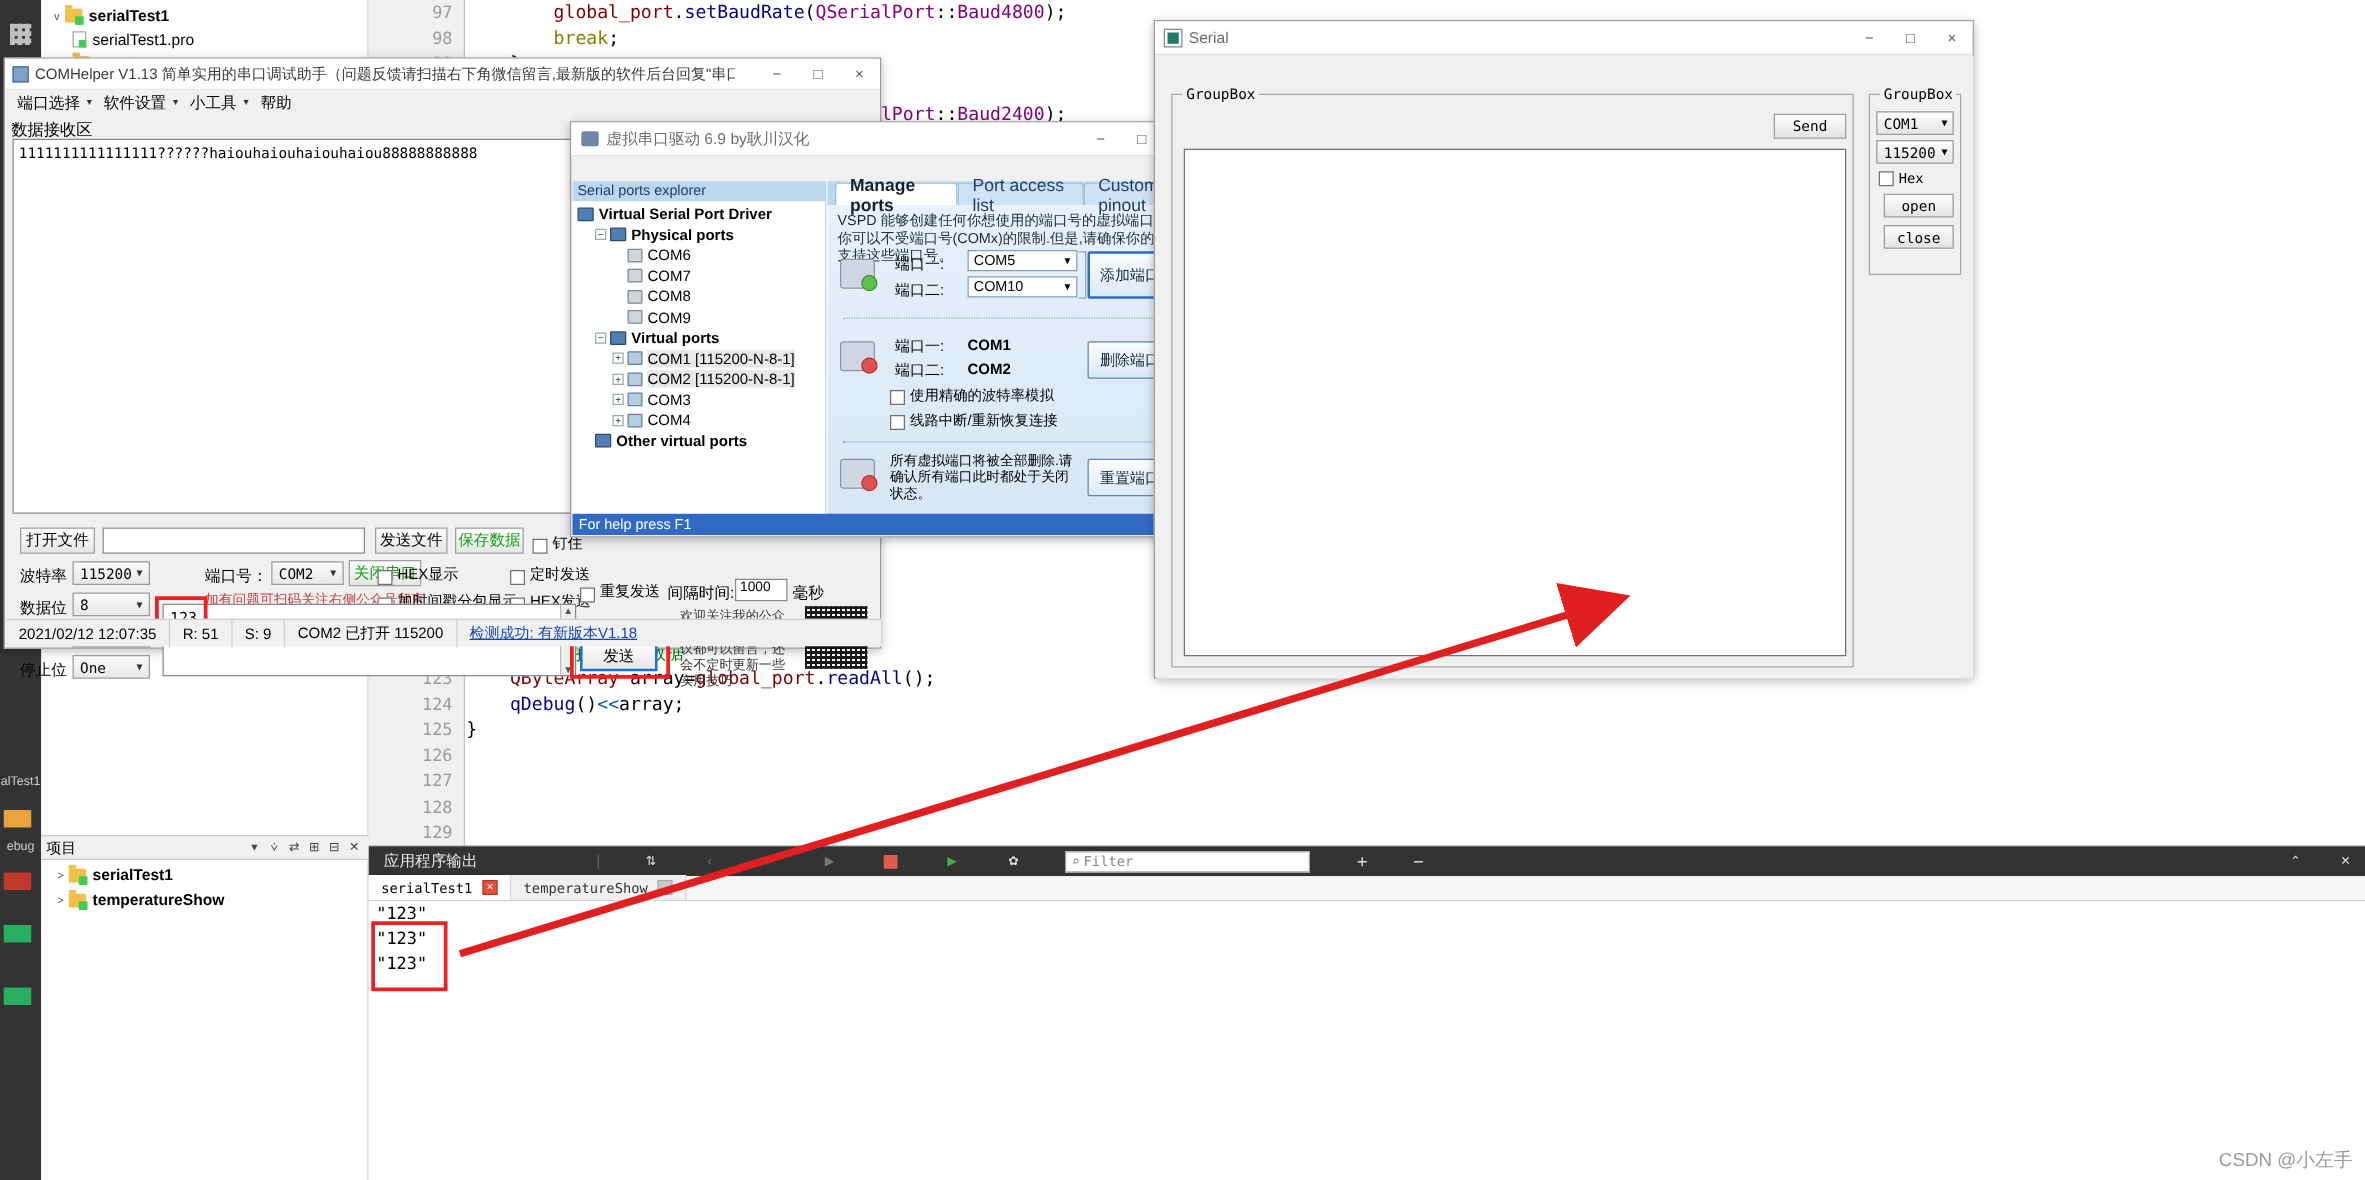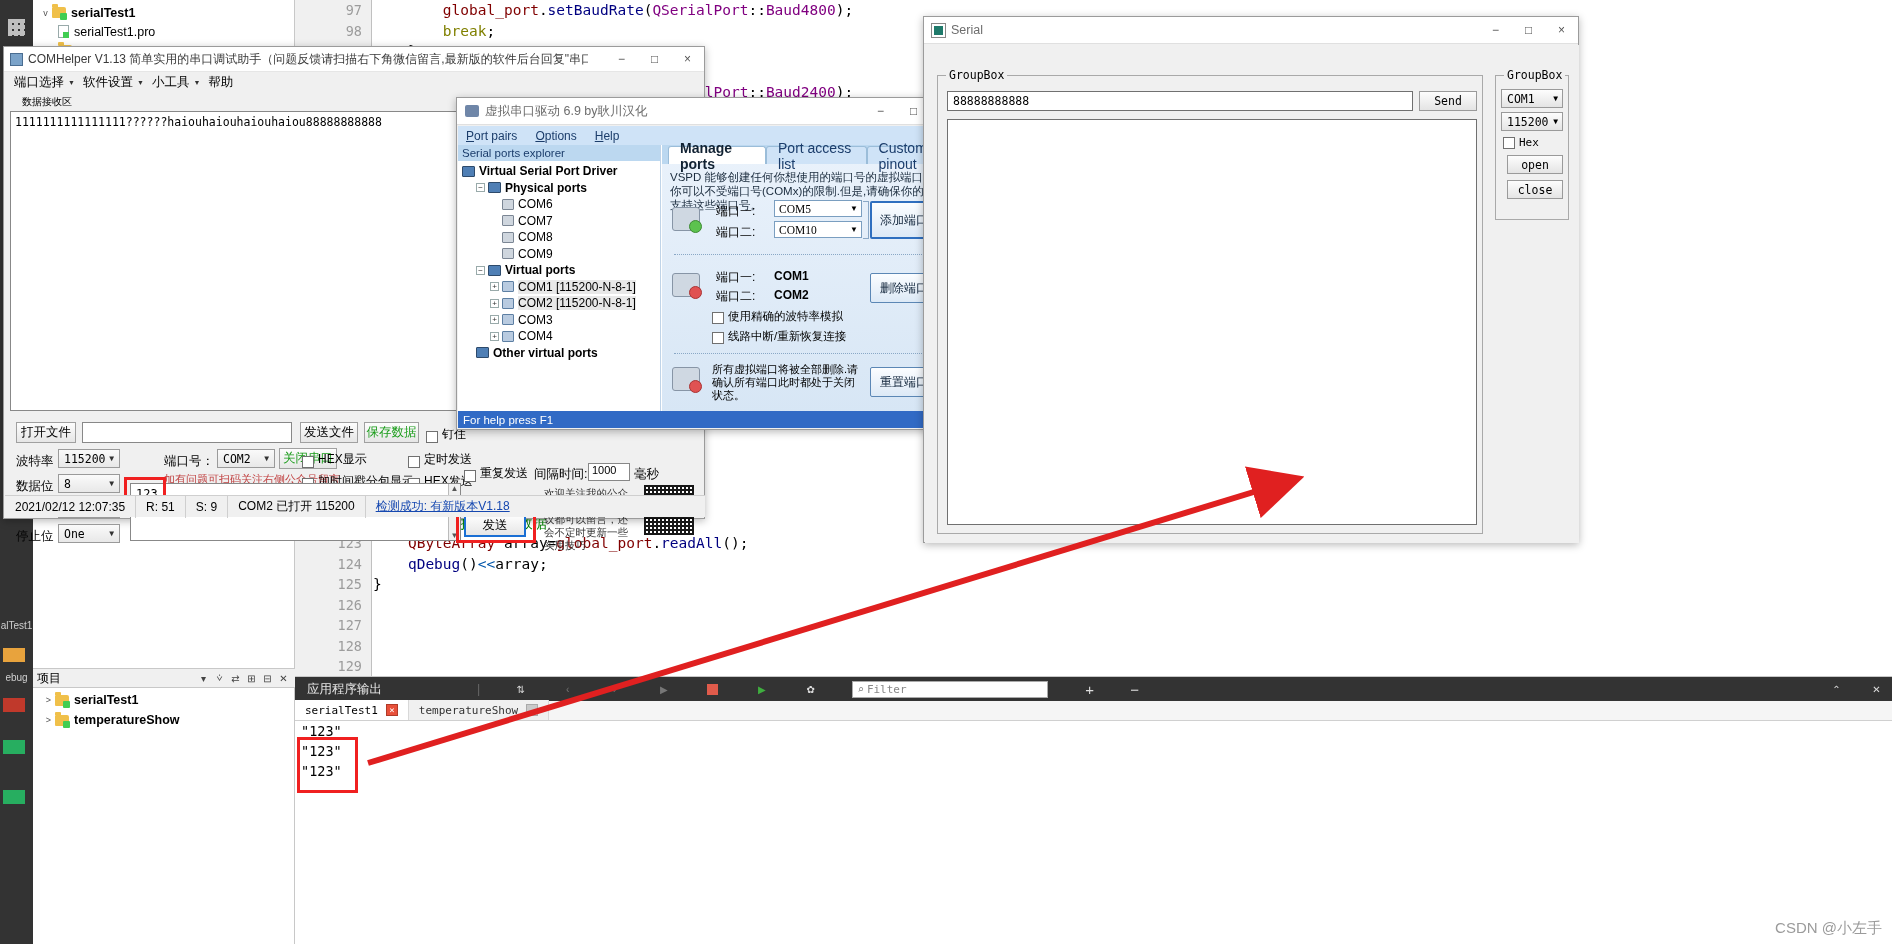--- a/index.html
+++ b/index.html
@@ -148,21 +148,21 @@
   #vspd-right { position:absolute; left:204px; top:0; width:302px; height:268px;
      background:linear-gradient(#eaf2fb,#d7e6f5); }
   .vtabs { height:19px; display:flex; align-items:flex-end; padding-left:6px;
      background:#bcd8f0; }
   .vtab { height:18px; padding:0 11px; display:flex; align-items:center; font-size:14px;
      color:#1b3d6b; border:1px solid #9bbdd9; border-bottom:none; background:#cfe3f7;
      border-radius:3px 3px 0 0;}
   .vtab.active { background:#ffffff; font-weight:bold; color:#123; }
   .vspd-desc { font-size:11.5px; color:#1a2b3d; line-height:14px; padding:6px 8px 0 8px; }
   .vcombo { width:88px; height:17px; background:#fff; border:1px solid #7a9ec0;
-     display:flex; align-items:center; padding-left:4px; font-size:11.5px;font-family:Liberation Serif, serif; }
+     display:flex; align-items:center; padding-left:4px; font-size:11.5px; }
   .vcombo .arw { margin-left:auto; margin-right:3px; font-size:8px; }
   .vbtn { background:linear-gradient(#fbfdff,#dce9f6); border:1px solid #5b87b5;
      display:flex; align-items:center; justify-content:center; font-size:12px; border-radius:2px;
      color:#10243a; }
   .vbtn.primary { border:2px solid #2f6fbf; }
   .ic-gear { width:28px; height:24px; background:#cfd8e2; border:1px solid #8795a6;
      border-radius:3px; position:relative; }
   .ic-gear:after{ content:''; position:absolute; width:11px; height:11px; border-radius:50%;
      background:#5cc24e; border:1px solid #3d8a33; right:-3px; bottom:-3px; }
   .ic-gear.pen:after{ background:#e05252; border-color:#a33; }
@@ -396,21 +396,21 @@
     </span>
     <span class="menu-item">
       <span>小工具</span>
         <span class="menu-arrow">▼</span>
     </span>
     <span class="menu-item">
       <span>帮助</span>
     </span>
   </div>
 
-  <div class="abs" style="left:18px;top:48px;font-size:10px">数据接收区</div>
+  <div class="abs" style="left:5px;top:48px;font-size:13px">数据接收区</div>
   <div class="abs qinput" style="left:6px;top:64px;width:690px;height:300px">
     <div style="padding:3px 4px;font-family:'DejaVu Sans Mono',monospace;font-size:11.5px">1111111111111111??????haiouhaiouhaiouhaiou88888888888</div>
   </div>
 
   <div class="abs qbtn" style="left:12px;top:375px;width:60px;height:21px">打开文件</div>
   <div class="abs qinput" style="left:78px;top:375px;width:210px;height:21px"></div>
   <div class="abs qbtn" style="left:296px;top:375px;width:58px;height:21px">发送文件</div>
   <div class="abs qbtn green" style="left:360px;top:375px;width:55px;height:21px">保存数据</div>
   <div class="abs qcheck" style="left:422px;top:379px">
     <span class="cbx"></span>
@@ -505,25 +505,20 @@
 <div class="win" id="vspd">
   <div class="win-title" style="height:27px;background:#fff">
     <span style="width:14px;height:12px;background:#6f86a8;border-radius:2px;display:inline-block;margin-right:6px"></span>
     <span>虚拟串口驱动 6.9 by耿川汉化</span>
     <span class="win-btns">
       <span class="win-btn">−</span>
       <span class="win-btn">□</span>
       <span class="win-btn cl">×</span>
     </span>
   </div>
-  <div id="vspd-menu" style="position:absolute;left:1px;top:28px;width:506px">
-      <span class="vmenu"><u>P</u>ort pairs</span>
-      <span class="vmenu"><u>O</u>ptions</span>
-      <span class="vmenu"><u>H</u>elp</span>
-    </div>
 
   <div id="vspd-body">
 
     <div id="vspd-left">
       <div id="vspd-left-hdr">Serial ports explorer</div>
       <div id="vspd-tree" style="padding-top:2px">
           <div class="tr" style="padding-left: 4px;">
             <span class="ic-pc"></span>
             <span style="font-weight: bold;">Virtual Serial Port Driver</span>
           </div>
@@ -648,23 +643,20 @@
       <span class="win-btn">−</span>
       <span class="win-btn">□</span>
       <span class="win-btn cl">×</span>
     </span>
   </div>
   <div id="sw-body">
 
     <div class="sgrp" style="left:12px;top:30px;width:546px;height:459px">
       <span class="sgrp-lbl">GroupBox</span>
     </div>
-    <div class="sinput abs" style="left:22px;top:46px;width:466px;height:20px">
-      <span>88888888888</span>
-    </div>
     <div class="sbtn abs" style="left:494px;top:46px;width:58px;height:20px">Send</div>
     <div class="abs" style="left:22px;top:74px;width:530px;height:406px;background:#fff;border:1px solid #707070"></div>
 
     <div class="sgrp" style="left:570px;top:30px;width:74px;height:145px">
       <span class="sgrp-lbl">GroupBox</span>
     </div>
     <div class="scombo abs" style="left:576px;top:44px;width:62px;height:19px">
       <span>COM1</span>
         <span class="arw">▼</span>
     </div>

